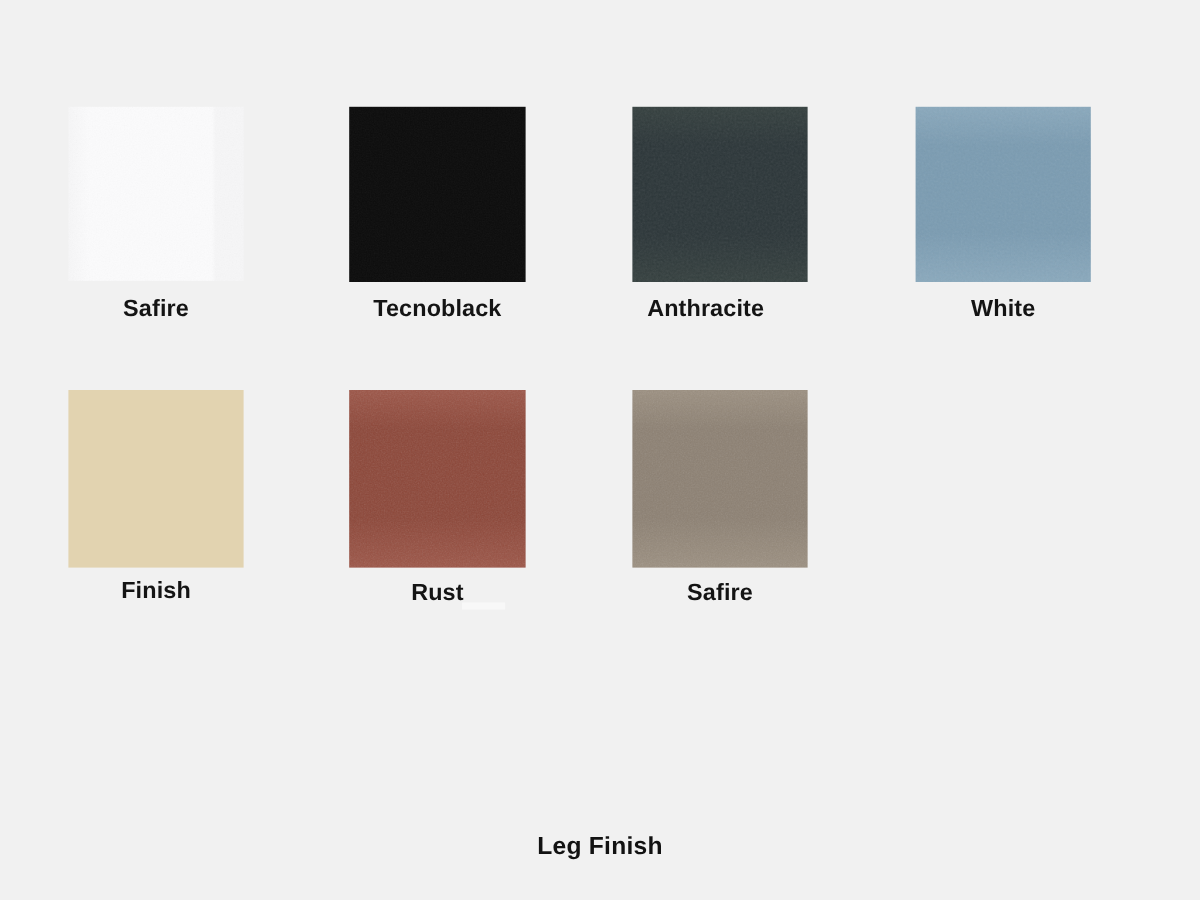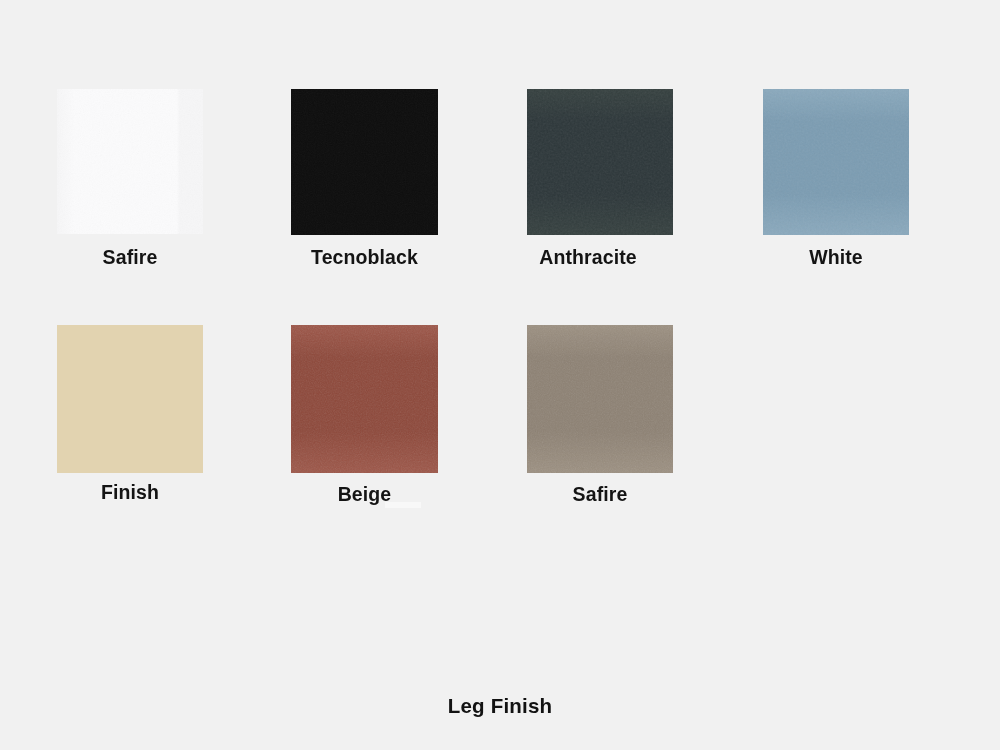--- a/index.html
+++ b/index.html
@@ -153,21 +153,21 @@
             <defs>
               <filter id="grain5" x="0" y="0" width="100%" height="100%">
                 <feTurbulence type="fractalNoise" baseFrequency="0.85" numOctaves="3" seed="72"></feTurbulence>
                 <feColorMatrix type="saturate" values="0"></feColorMatrix>
               </filter>
             </defs>
             <rect width="100%" height="100%" filter="url(#grain5)" opacity="0.16"></rect>
           </svg>
         </div>
       </div>
-      <div class="swatch-label" style="left: 291px; top: 483px; width: 147px; position: absolute;">Beige</div>
+      <div class="swatch-label" style="left: 291px; top: 483px; width: 147px; position: absolute;">Rust</div>
       <div class="swatch-cell" style="left: 527px; top: 325px; width: 146px;">
         <div class="swatch-chip" style="width: 146px; height: 148px; background: linear-gradient(rgb(156, 144, 129) 0%, rgb(141, 129, 115) 22%, rgb(141, 129, 115) 72%, rgb(156, 144, 129) 100%);">
           <svg class="grain" width="146" height="148">
             <defs>
               <filter id="grain6" x="0" y="0" width="100%" height="100%">
                 <feTurbulence type="fractalNoise" baseFrequency="0.85" numOctaves="3" seed="85"></feTurbulence>
                 <feColorMatrix type="saturate" values="0"></feColorMatrix>
               </filter>
             </defs>
             <rect width="100%" height="100%" filter="url(#grain6)" opacity="0.16"></rect>

